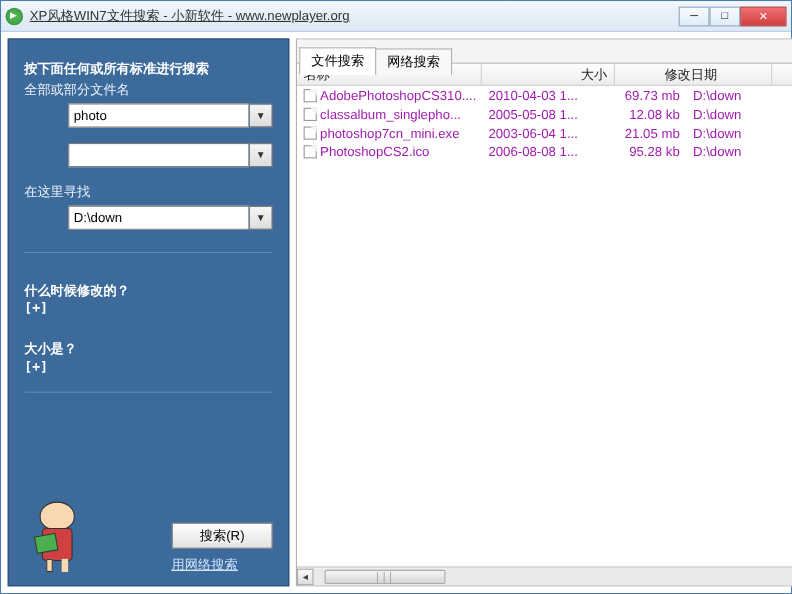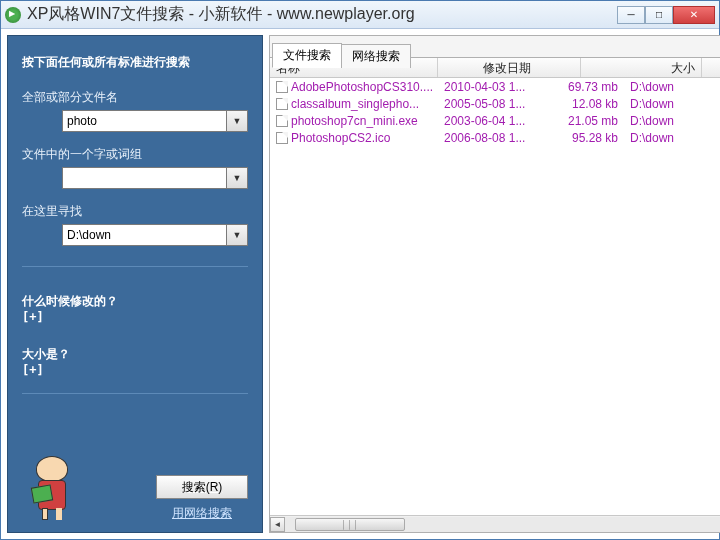--- a/index.html
+++ b/index.html
@@ -1,41 +1,41 @@
 <!DOCTYPE html>
 <html><head>
 <meta charset="utf-8">
 <style>
 * { box-sizing: border-box; margin: 0; padding: 0; font-family: "Microsoft YaHei", "SimSun", Arial, sans-serif; }
 body { background: #d4e4f0; width: 720px; height: 540px; overflow: hidden; }
 .window { width: 720px; height: 540px; background: #fff; border: 1px solid #4a7ab0; display: flex; flex-direction: column; }
 .titlebar { height: 28px; background: linear-gradient(#f0f6fc, #dce8f5); display: flex; align-items: center; padding: 0 4px; border-bottom: 1px solid #b0c4de; }
 .titlebar .app-icon { width: 16px; height: 16px; background: radial-gradient(circle, #4CAF50 40%, #2E7D32 100%); border-radius: 50%; margin-right: 6px; position: relative; }
 .titlebar .app-icon::after { content: "▶"; position: absolute; color: #fff; font-size: 8px; left: 4px; top: 2px; }
-.titlebar .title { font-size: 16px; color: #333; flex: 1; }
+.titlebar .title { font-size: 12px; color: #333; flex: 1; text-decoration: underline; }
 .winbtns { display: flex; gap: 0; }
 .winbtn { width: 28px; height: 18px; border: 1px solid #8fa8c0; background: linear-gradient(#f8fbfe, #e0ecf8); font-size: 10px; display: flex; align-items: center; justify-content: center; cursor: pointer; }
 .winbtn.close { background: linear-gradient(#f07070, #d04040); color: #fff; width: 42px; border-color: #b03030; }
 .client { flex: 1; display: flex; padding: 6px; gap: 6px; background: #fff; }
 .sidebar { width: 256px; background: #3c6a9a; border: 1px solid #2a4e73; display: flex; flex-direction: column; padding: 18px 14px 10px; color: #fff; }
-.sidebar h3 { font-size: 12px; font-weight: bold; margin-bottom: 18px; color: #fff; font-family: Liberation Mono, monospace; }
+.sidebar h3 { font-size: 12px; font-weight: bold; margin-bottom: 2px; color: #fff; font-family: Liberation Mono, monospace; }
 .field-label { font-size: 12px; margin-bottom: 4px; color: #eaf2fb; }
 .combo { display: flex; margin-bottom: 14px; }
 .combo input { flex: 1; height: 22px; font-size: 12px; padding: 0 4px; border: 1px solid #7a7a7a; border-right: none; background: #fff; color: #000; margin-left: 40px; }
 .combo .drop { width: 22px; height: 22px; border: 1px solid #7a7a7a; background: linear-gradient(#f5f5f5,#ddd); display: flex; align-items: center; justify-content: center; font-size: 9px; cursor: pointer; color: #333; }
 .expander { display: flex; justify-content: space-between; font-size: 12px; font-weight: bold; margin: 12px 0 10px; cursor: pointer; flex-direction: column; }
 .expander .plus { font-family: monospace; }
 .divider { border-top: 1px solid #5d8ab8; margin: 6px 0 14px; }
 .sidebar-bottom { margin-top: auto; display: flex; align-items: flex-end; justify-content: space-between; }
 .cartoon { width: 60px; height: 70px; position: relative; }
 .cartoon .head { width: 32px; height: 26px; background: #f8d8b0; border: 1px solid #333; border-radius: 50% 50% 45% 45%; position: absolute; top: 4px; left: 14px; }
 .cartoon .body { width: 28px; height: 30px; background: #d04040; border: 1px solid #333; position: absolute; top: 28px; left: 16px; border-radius: 4px; }
 .cartoon .book { width: 20px; height: 16px; background: #4CAF50; border: 1px solid #333; position: absolute; top: 34px; left: 10px; transform: rotate(-10deg); }
 .cartoon .legs { width: 6px; height: 12px; background: #f8d8b0; border: 1px solid #333; position: absolute; top: 56px; left: 20px; box-shadow: 14px 0 0 #f8d8b0, 14px 0 0 0 #333; }
-.btn-col { display: flex; flex-direction: column; align-items: center; gap: 6px; text-decoration: underline; }
+.btn-col { display: flex; flex-direction: column; align-items: flex-start; gap: 6px; text-decoration: underline; }
 .search-btn { width: 92px; height: 24px; font-size: 12px; background: linear-gradient(#fefefe,#e2e2e2); border: 1px solid #888; cursor: pointer; color: #000; }
 .netlink { font-size: 12px; color: #cfe4ff; text-decoration: underline; cursor: pointer; }
 .main { flex: 1; display: flex; flex-direction: column; border: 1px solid #b0b0b0; background: #fff; }
 .tabrow { height: 22px; display: flex; align-items: flex-end; background: #f4f4f4; border-bottom: 1px solid #b0b0b0; padding-left: 2px; }
 .tab { font-size: 12px; padding: 3px 10px; border: 1px solid #b0b0b0; border-bottom: none; background: #f8f8f8; margin-right: -1px; cursor: pointer; position: relative; top: 11px; }
 .tab.active { background: #fff; border-bottom: 1px solid #fff; }
 .menu-btn { margin-left: auto; background: #3c78c8; color: #fff; font-size: 12px; padding: 2px 6px; cursor: pointer; border: 1px solid #2a5ca0; }
 .headers { display: flex; height: 20px; background: linear-gradient(#fdfdfd,#ececec); border-bottom: 1px solid #c8c8c8; font-size: 12px; color: #222; gap: 39px; }
 .headers .col { border-right: 1px solid #d0d0d0; padding: 2px 6px; overflow: hidden; white-space: nowrap; }
 .col-name { width: 168px; }
@@ -72,21 +72,20 @@
 
     <div class="sidebar">
       <h3>按下面任何或所有标准进行搜索</h3>
 
       <div class="field-label">全部或部分文件名</div>
       <div class="combo">
         <input value="photo" style="">
         <div class="drop">▼</div>
       </div>
 
-      <div class="field-label">文件中的一个字或词组</div>
       <div class="combo">
         <input value="" style="">
         <div class="drop">▼</div>
       </div>
 
       <div class="field-label">在这里寻找</div>
       <div class="combo">
         <input value="D:\down" style="">
         <div class="drop">▼</div>
       </div>
@@ -119,22 +118,22 @@
     </div>
 
     <div class="main">
       <div class="tabrow">
         <div class="tab active">文件搜索</div>
         <div class="tab">网络搜索</div>
         <div class="menu-btn">菜单</div>
       </div>
       <div class="headers">
         <div class="col col-name">名称</div>
+        <div class="col col-size">大小</div>
         <div class="col col-date">修改日期</div>
-        <div class="col col-size">大小</div>
         <div class="col col-folder">文件夹</div>
       </div>
       <div class="rows" id="rows">
           <div class="row">
             <div class="cell col-name"><span class="fileicon"></span><span>AdobePhotoshopCS310....</span></div>
             <div class="cell col-date">2010-04-03 1...</div>
             <div class="cell col-size">69.73 mb</div>
             <div class="cell col-folder">D:\down</div>
           </div>
           <div class="row">

